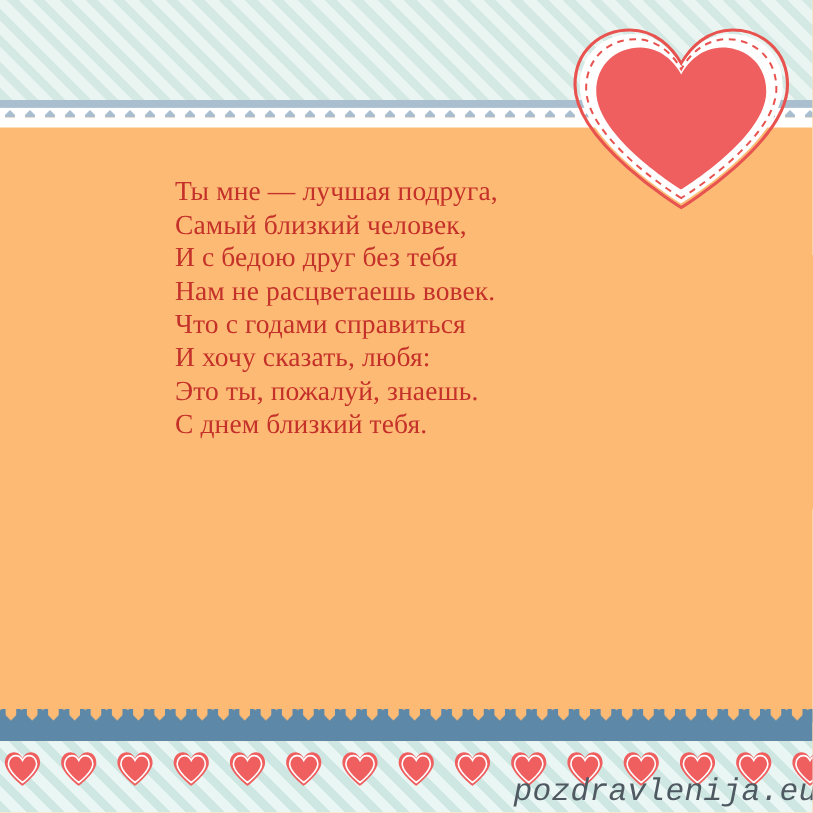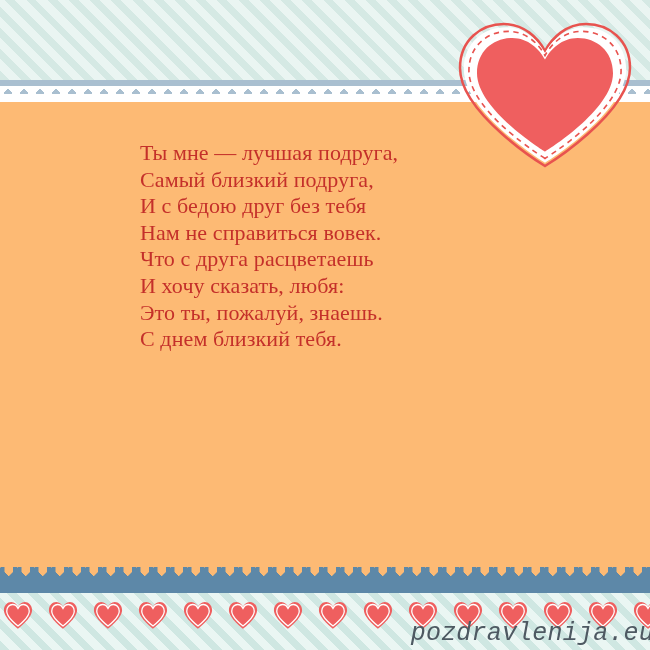--- a/index.html
+++ b/index.html
@@ -202,24 +202,24 @@
       <use href="#hshape" fill="#ffffff" transform="translate(93,76) scale(0.955) translate(-93,-76)"></use>
 
       <use href="#hshape" fill="none" stroke="#e8534f" stroke-width="1.8" stroke-dasharray="6 5" transform="translate(93,76) scale(0.895) translate(-93,-76)"></use>
 
       <use href="#hshape" fill="#ef5f5f" transform="translate(93,76) scale(0.80) translate(-93,-76)"></use>
     </svg>
   </div>
 
   <div class="poem">
     <div class="poem-line">Ты мне — лучшая подруга,</div>
-    <div class="poem-line">Самый близкий подруга,</div>
+    <div class="poem-line">Самый близкий человек,</div>
     <div class="poem-line">И с бедою друг без тебя</div>
-    <div class="poem-line">Нам не справиться вовек.</div>
-    <div class="poem-line">Что с друга расцветаешь</div>
+    <div class="poem-line">Нам не расцветаешь вовек.</div>
+    <div class="poem-line">Что с годами справиться</div>
     <div class="poem-line">И хочу сказать, любя:</div>
     <div class="poem-line">Это ты, пожалуй, знаешь.</div>
     <div class="poem-line">С днем близкий тебя.</div>
   </div>
 
   <div class="bottom-zigzag"></div>
   <div class="bottom-blue-band"></div>
   <div class="bottom-stripes"></div>
 
   <div class="heart-row" id="heart-row">

